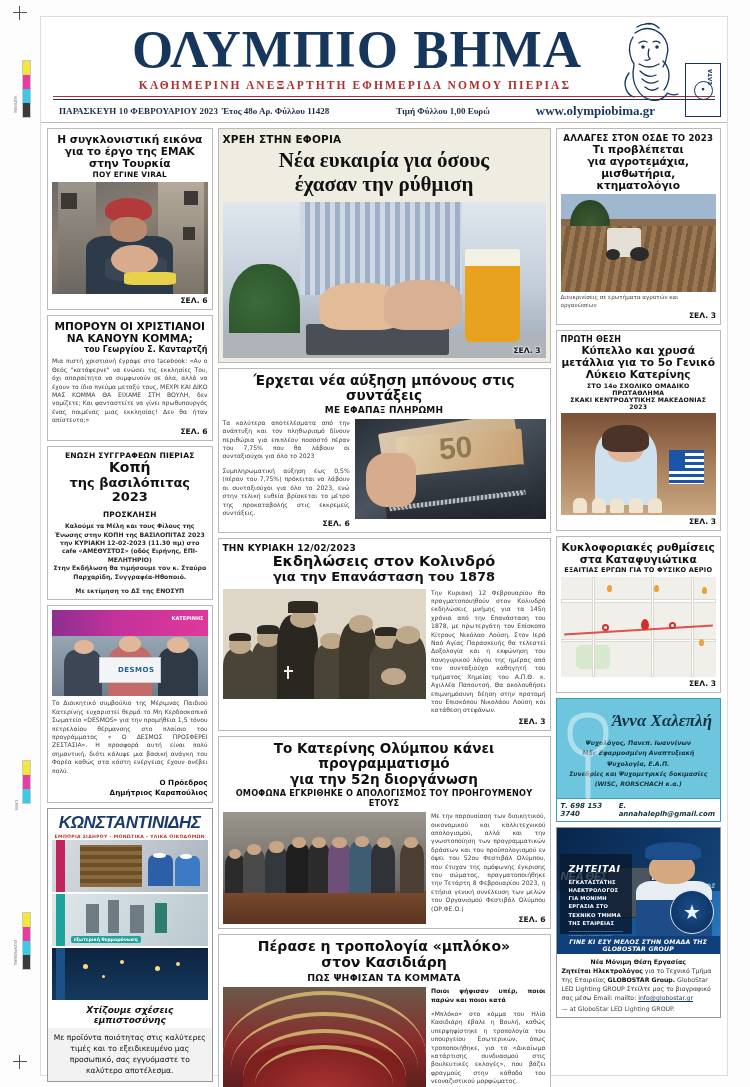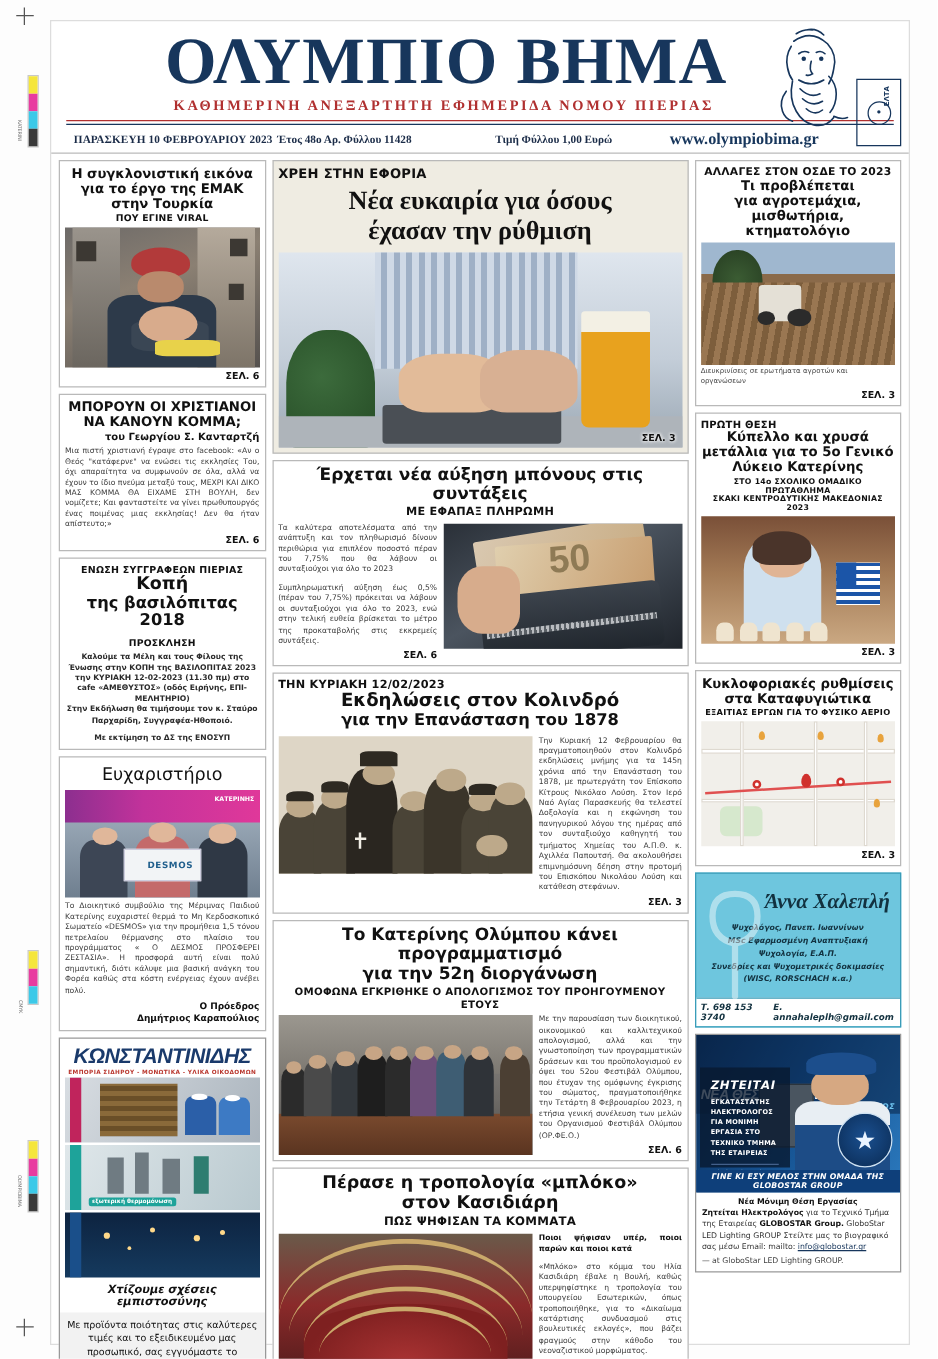--- a/index.html
+++ b/index.html
@@ -506,29 +506,28 @@
           <div class="hl sm">ΜΠΟΡΟΥΝ ΟΙ ΧΡΙΣΤΙΑΝΟΙ</div>
           <div class="hl sm">ΝΑ ΚΑΝΟΥΝ ΚΟΜΜΑ;</div>
           <div class="byline">του Γεωργίου Σ. Κανταρτζή</div>
           <div class="body-txt">Μια πιστή χριστιανή έγραψε στο facebook: «Αν ο Θεός "κατάφερνε" να ενώσει τις εκκλησίες Του, όχι απαραίτητα να συμφωνούν σε όλα, αλλά να έχουν το ίδιο πνεύμα μεταξύ τους, ΜΕΧΡΙ ΚΑΙ ΔΙΚΟ ΜΑΣ ΚΟΜΜΑ ΘΑ ΕΙΧΑΜΕ ΣΤΗ ΒΟΥΛΗ, δεν νομίζετε; Και φανταστείτε να γίνει πρωθυπουργός ένας ποιμένας μιας εκκλησίας! Δεν θα ήταν απίστευτο;»</div>
           <div class="sel">ΣΕΛ. 6</div>
         </div>
 
         <div class="box">
           <div class="kicker">ΕΝΩΣΗ ΣΥΓΓΡΑΦΕΩΝ ΠΙΕΡΙΑΣ</div>
           <div class="hl" style="font-size:14px;">Κοπή</div>
-          <div class="hl" style="font-size:13px;">της βασιλόπιτας 2018</div>
+          <div class="hl" style="font-size:13px;">της βασιλόπιτας 2023</div>
           <div class="subhl" style="margin-top:5px;">ΠΡΟΣΚΛΗΣΗ</div>
           <div class="body-txt" style="text-align:center; white-space:pre-line; font-weight:bold; color:#2a2a2a;">Καλούμε τα Μέλη και τους Φίλους της Ένωσης στην ΚΟΠΗ της ΒΑΣΙΛΟΠΙΤΑΣ 2023 την ΚΥΡΙΑΚΗ 12-02-2023   (11.30 πμ) στο cafe  «ΑΜΕΘΥΣΤΟΣ»  (οδός Ειρήνης, ΕΠΙ-ΜΕΛΗΤΗΡΙΟ)
 Στην Εκδήλωση θα τιμήσουμε τον κ. Σταύρο Παρχαρίδη, Συγγραφέα-Ηθοποιό.</div>
           <div class="body-txt" style="text-align:center; font-weight:bold; color:#2a2a2a; margin-top:6px;">Με εκτίμηση το ΔΣ της ΕΝΟΣΥΠ</div>
         </div>
 
         <div class="box">
-          <div class="euch-hdr">Ευχαριστήριο</div>
           <div class="photo ph-desmos" style="height:86px;">
             <div class="banner">
                 <div class="bt">ΚΑΤΕΡΙΝΗΣ</div>
               </div>
             <div class="pr" style="left:8%;  width:24%; height:54%; background:#3d4655;"></div>
             <div class="hd" style="left:14%; top:34%; width:13%; height:17%;"></div>
             <div class="pr" style="left:36%; width:28%; height:58%; background:#c46a6a;"></div>
             <div class="hd" style="left:43%; top:30%; width:14%; height:18%;"></div>
             <div class="pr" style="right:6%; width:26%; height:56%; background:#2f3845;"></div>
             <div class="hd" style="right:12%; top:31%; width:14%; height:18%;"></div>

